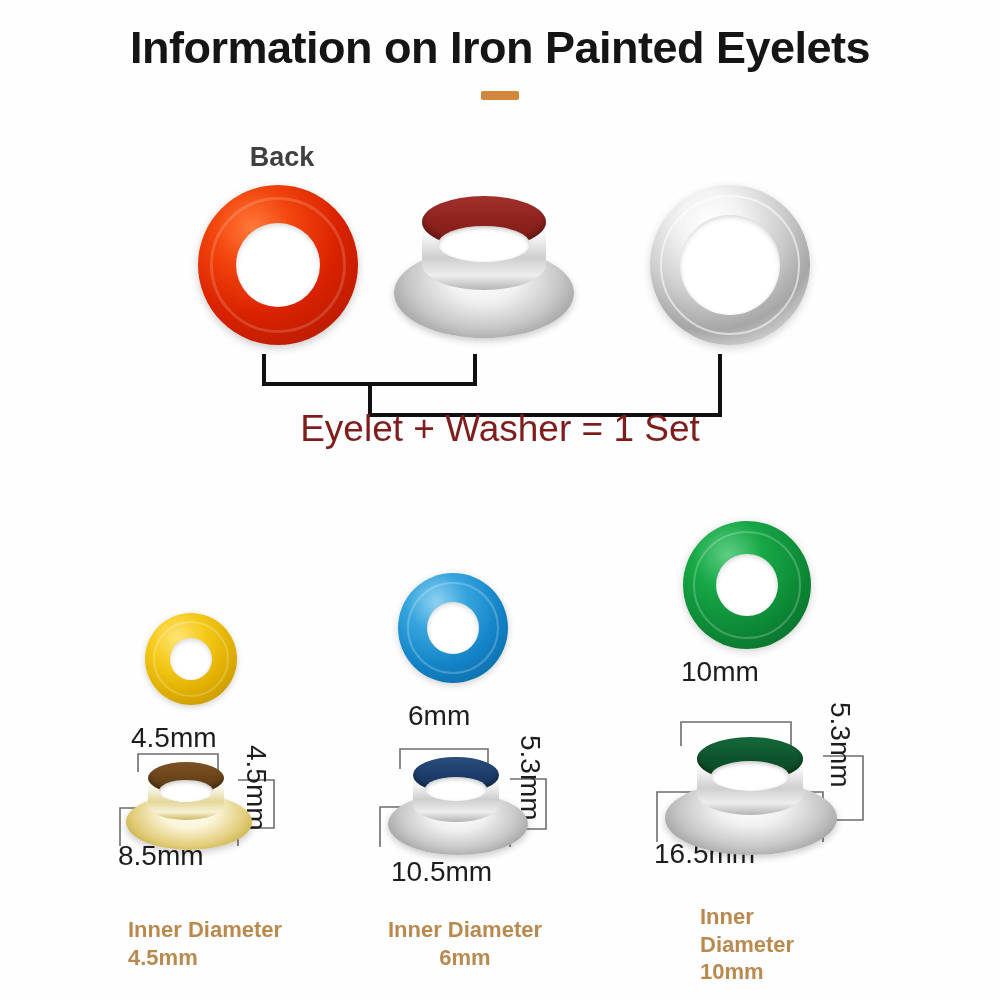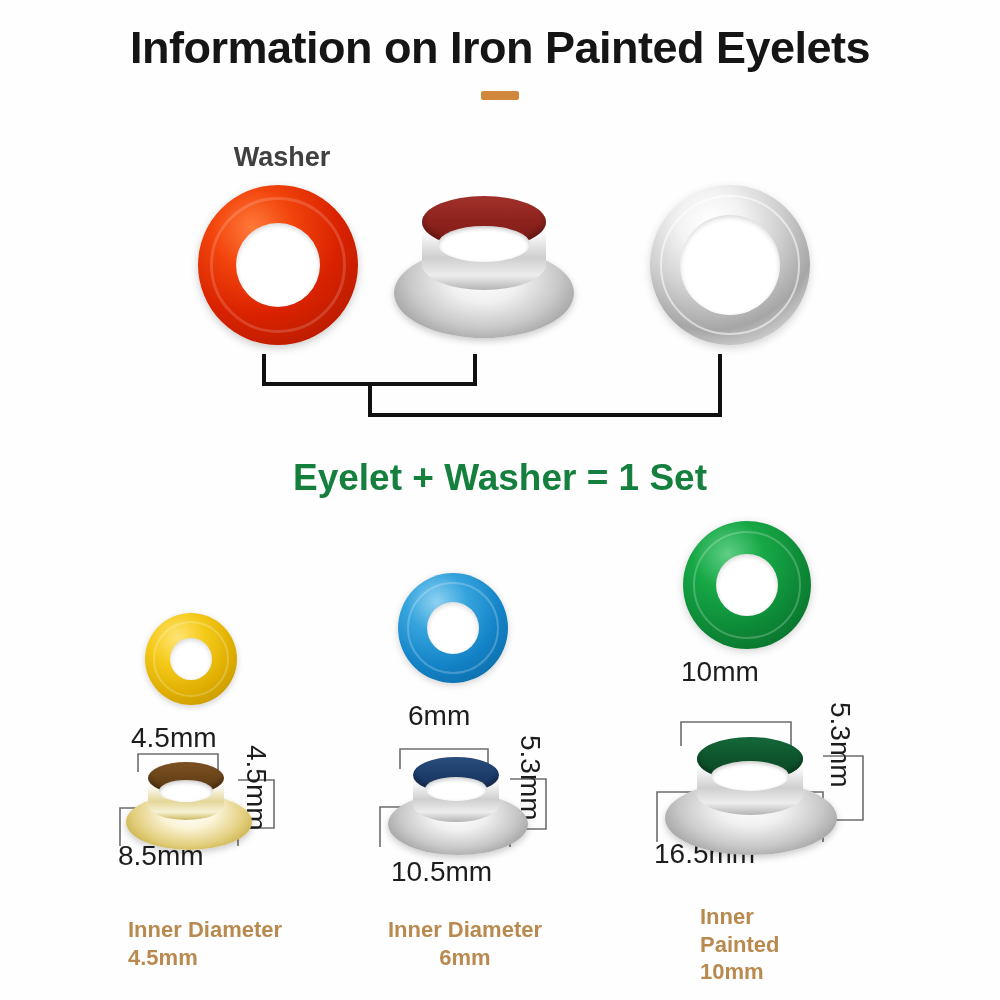--- a/index.html
+++ b/index.html
@@ -149,27 +149,27 @@
   .bracket-svg {
     position: absolute;
     top: 352px;
     left: 250px;
     width: 500px;
     height: 85px;
   }
 
   .set-equation {
     position: absolute;
-    top: 457px;
+    top: 408px;
     left: 0;
     width: 1000px;
     text-align: center;
     font-size: 37px;
-    font-weight: bold;
-    color: #15803d;
+    font-weight: normal;
+    color: #7f1d1d;
     white-space: nowrap;
   }
 
   
   #ring-yellow { top: 613px; left: 145px; width: 92px; height: 92px; }
   #ring-yellow .outer {
     background: radial-gradient(circle at 35% 27%, #ffe477 0%, #f5cb1b 30%, #dfae00 62%, #b98c00 100%);
     box-shadow: 0 2px 6px rgba(0,0,0,0.18);
   }
   #ring-yellow .hole { top: 25px; left: 25px; right: 25px; bottom: 25px; }
@@ -266,21 +266,21 @@
   #cap-green  { top: 903px; left: 700px; width: 140px; }
 </style>
 </head>
 <body>
 
 <div class="stage">
 
   <div class="title">Information on Iron Painted Eyelets</div>
   <div class="title-rule"></div>
 
-  <div class="piece-label" id="label-front">Washer</div>
+  <div class="piece-label" id="label-front">Back</div>
 
   <div class="ring" id="ring-front">
     <div class="outer"></div>
     <div class="sheen"></div>
     <div class="hole"></div>
   </div>
 
   <div class="sideview" id="sv-back">
     <div class="sv-flange"></div>
     <div class="sv-barrel"></div>
@@ -383,17 +383,17 @@
 
   <div class="sideview" id="sv-green">
     <div class="sv-flange"></div>
     <div class="sv-barrel"></div>
     <div class="sv-rim"></div>
     <div class="sv-bore"></div>
   </div>
 
   <div class="caption" id="cap-green">
     <div>Inner</div>
-    <div>Painted</div>
+    <div>Diameter</div>
     <div>10mm</div>
   </div>
 
 </div>
 
 </body></html>

